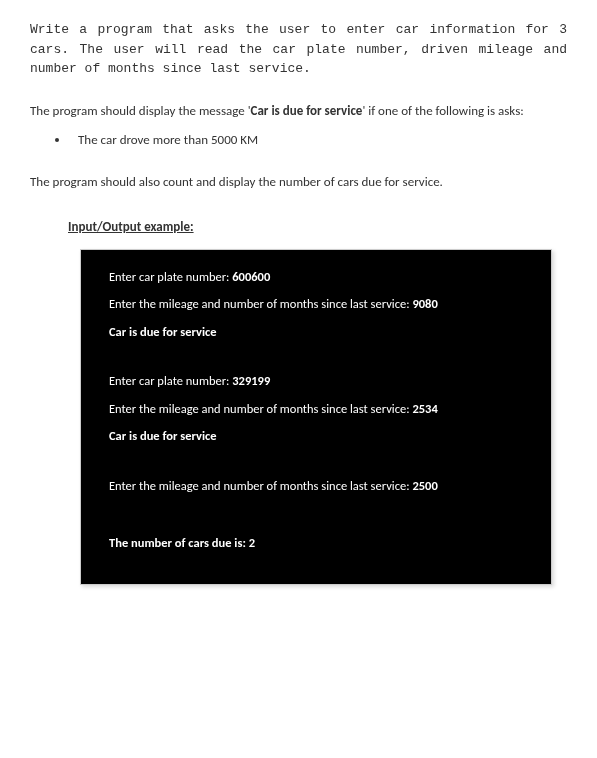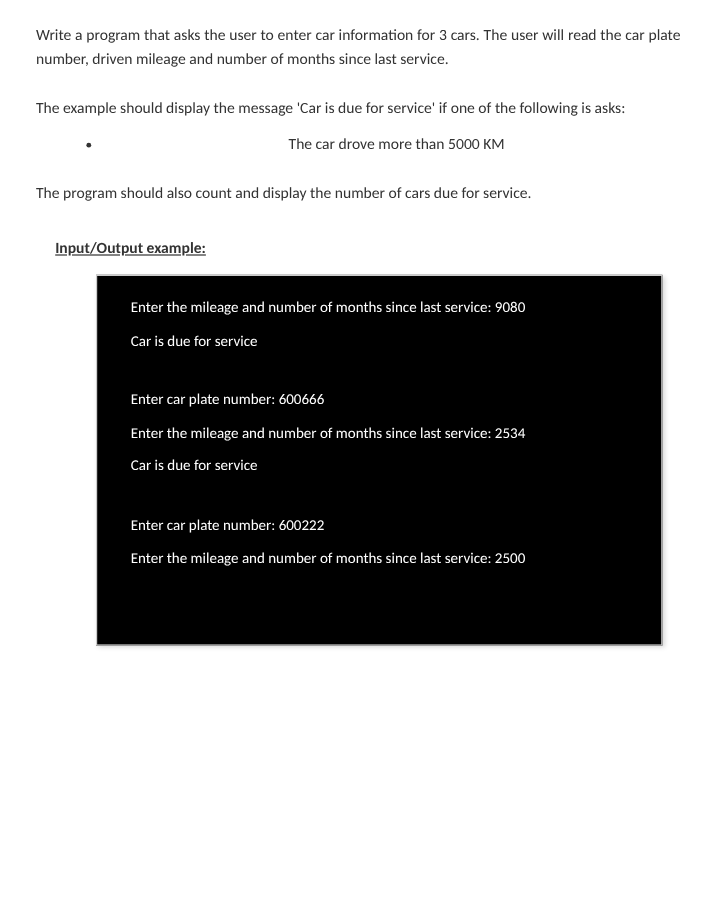--- a/index.html
+++ b/index.html
@@ -12,43 +12,43 @@
       font-size: 13px;
       color: #333;
       background: #fff;
       width: 597px;
       padding: 20px 30px 20px 30px;
       line-height: 1.5;
     }
     .intro {
       text-align: justify;
       margin-bottom: 22px;
+      font-family: Liberation Mono, monospace;
     }
     .condition-text {
       margin-bottom: 10px;
     }
     .bold {
-      font-weight: normal;
+      font-weight: bold;
     }
     .bullet-list {
       list-style: disc;
-      margin-left: 56px;
+      margin-left: 40px;
       margin-bottom: 22px;
-      text-align: center;
     }
     .bullet-list li {
       padding-left: 8px;
     }
     .count-text {
       margin-bottom: 26px;
     }
     .example-heading {
       font-weight: bold;
       text-decoration: underline;
-      margin-left: 16px;
+      margin-left: 38px;
       margin-bottom: 12px;
       font-size: 13px;
     }
     .console-box {
       background: #000;
       color: #fff;
       margin-left: 50px;
       margin-right: 15px;
       padding: 18px 28px 22px 28px;
       border: 1px solid #ccc;
@@ -65,49 +65,52 @@
     .console-spacer-big {
       height: 30px;
     }
   </style>
 </head>
 <body>
 
 <p class="intro">Write a program that asks the user to enter car information for 3 cars. The user will read the car plate number, driven mileage and number of months since last service.</p>
 
 <p class="condition-text">
-  <span>The example should display the message '</span><span class="bold">Car is due for service</span><span>' if one of the following is asks:</span>
+  <span>The program should display the message '</span><span class="bold">Car is due for service</span><span>' if one of the following is asks:</span>
 </p>
 
 <ul class="bullet-list">
   <li>The car drove more than 5000 KM</li>
 </ul>
 
 <p class="count-text">The program should also count and display the number of cars due for service.</p>
 
 <p class="example-heading">Input/Output example:</p>
 
 <div class="console-box">
 
   <div class="console-line">
+    <span>Enter car plate number: </span><span class="bold">600600</span>
+  </div>
+  <div class="console-line">
     <span>Enter the mileage and number of months since last service: </span><span class="bold">9080</span>
   </div>
   <div class="console-line bold">Car is due for service</div>
   <div class="console-spacer"></div>
 
   <div class="console-line">
-    <span>Enter car plate number: </span><span class="bold">600666</span>
+    <span>Enter car plate number: </span><span class="bold">329199</span>
   </div>
   <div class="console-line">
     <span>Enter the mileage and number of months since last service: </span><span class="bold">2534</span>
   </div>
   <div class="console-line bold">Car is due for service</div>
   <div class="console-spacer"></div>
 
   <div class="console-line">
-    <span>Enter car plate number: </span><span class="bold">600222</span>
-  </div>
-  <div class="console-line">
     <span>Enter the mileage and number of months since last service: </span><span class="bold">2500</span>
   </div>
   <div class="console-spacer-big"></div>
 
+  <div class="console-line bold">
+    <span>The number of cars due is: </span><span>2</span>
+  </div>
 </div>
 
 </body></html>

